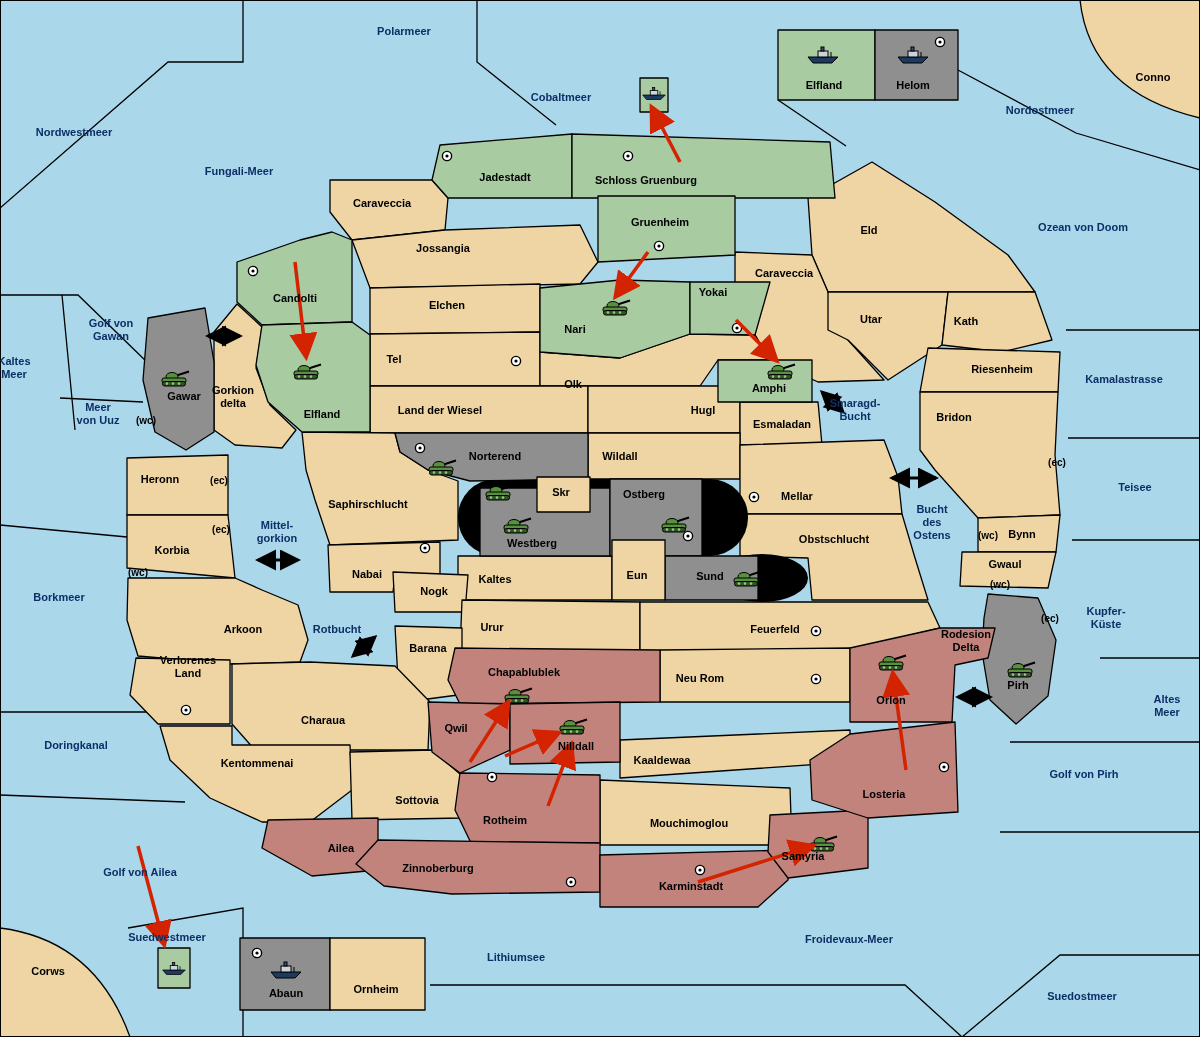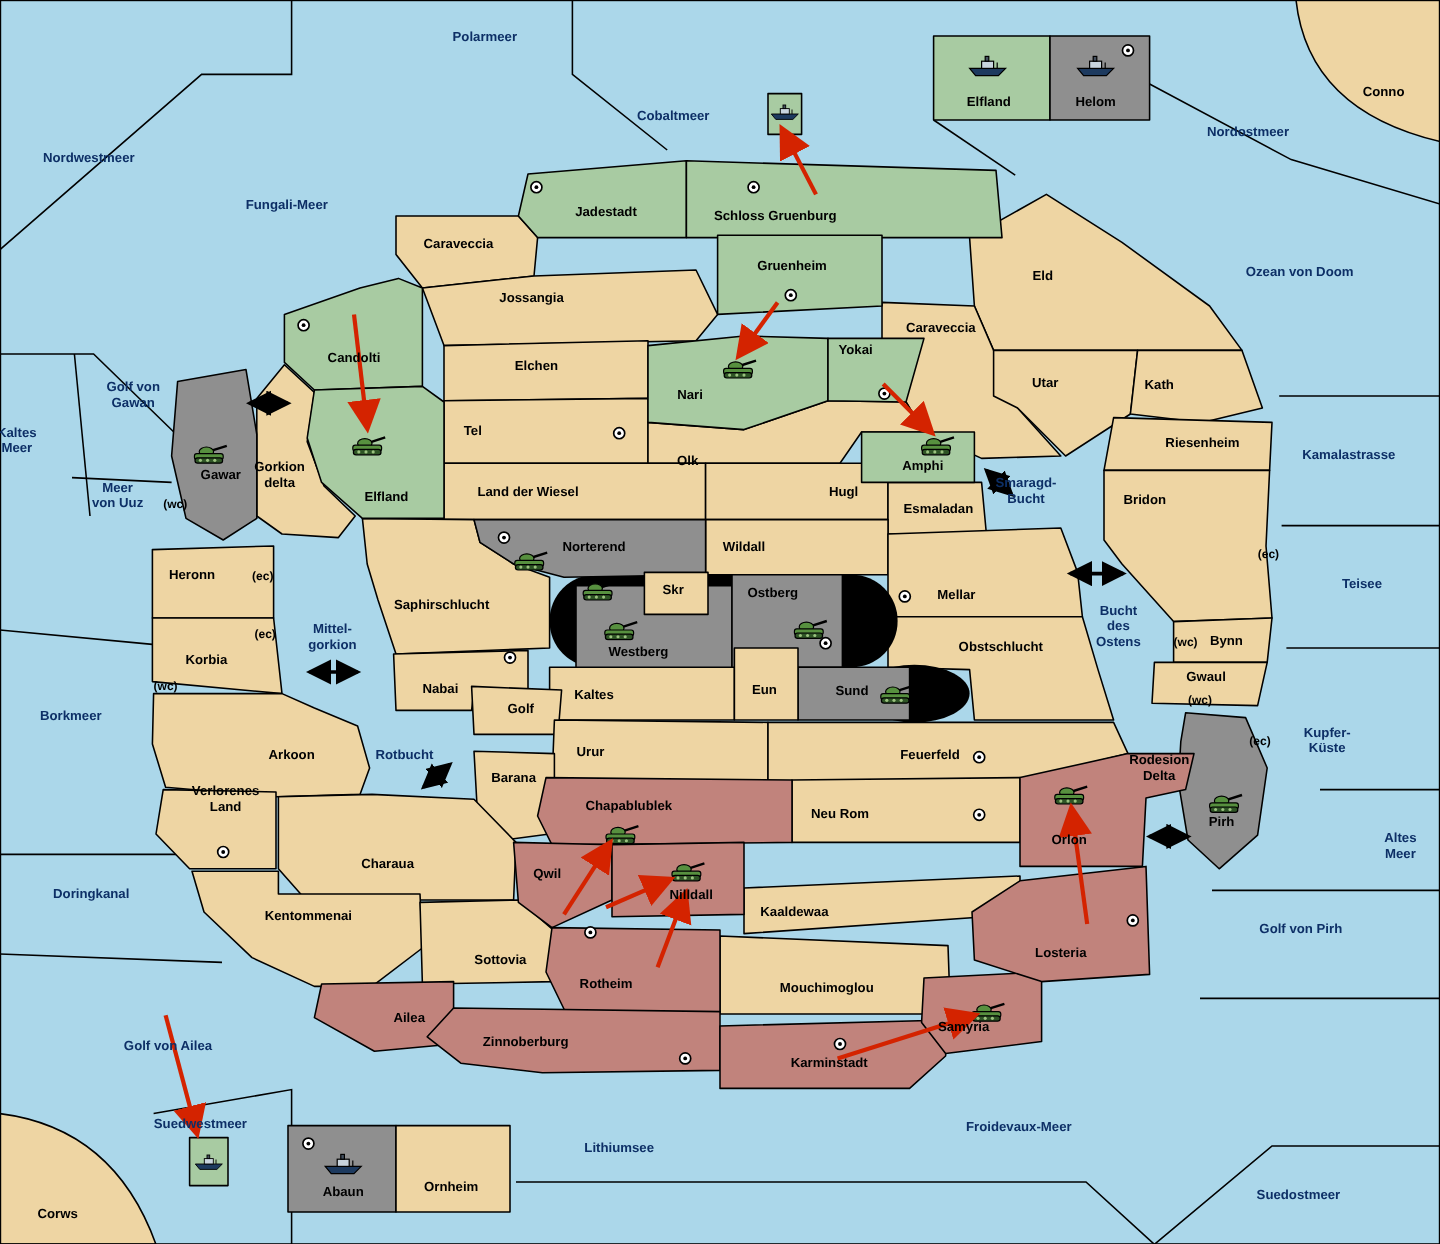--- a/index.html
+++ b/index.html
@@ -308,21 +308,21 @@
 <div class="lb" style="left:368px;top:505px">Saphirschlucht</div>
 <div class="lb" style="left:532px;top:544px">Westberg</div>
 <div class="lb" style="left:1022px;top:535px">Bynn</div>
 <div class="lb" style="left:172px;top:551px">Korbia</div>
 <div class="lb" style="left:367px;top:575px">Nabai</div>
 <div class="lb" style="left:834px;top:540px">Obstschlucht</div>
 <div class="lb" style="left:1005px;top:565px">Gwaul</div>
 <div class="lb" style="left:495px;top:580px">Kaltes</div>
 <div class="lb" style="left:637px;top:576px">Eun</div>
 <div class="lb" style="left:710px;top:577px">Sund</div>
-<div class="lb" style="left:434px;top:592px">Golf</div>
+<div class="lb" style="left:434px;top:592px">Nogk</div>
 <div class="lb" style="left:492px;top:628px">Urur</div>
 <div class="lb" style="left:775px;top:630px">Feuerfeld</div>
 <div class="lb" style="left:243px;top:630px">Arkoon</div>
 <div class="lb" style="left:428px;top:649px">Barana</div>
 <div class="lb" style="left:188px;top:667px">Verlorenes
 Land</div>
 <div class="lb" style="left:524px;top:673px">Chapablublek</div>
 <div class="lb" style="left:700px;top:679px">Neu Rom</div>
 <div class="lb" style="left:891px;top:701px">Orlon</div>
 <div class="lb" style="left:966px;top:641px">Rodesion
@@ -335,21 +335,21 @@
 <div class="lb" style="left:417px;top:801px">Sottovia</div>
 <div class="lb" style="left:505px;top:821px">Rotheim</div>
 <div class="lb" style="left:689px;top:824px">Mouchimoglou</div>
 <div class="lb" style="left:884px;top:795px">Losteria</div>
 <div class="lb" style="left:341px;top:849px">Ailea</div>
 <div class="lb" style="left:438px;top:869px">Zinnoberburg</div>
 <div class="lb" style="left:691px;top:887px">Karminstadt</div>
 <div class="lb" style="left:803px;top:857px">Samyria</div>
 <div class="lb" style="left:1018px;top:686px">Pirh</div>
 <div class="lb" style="left:1153px;top:78px">Conno</div>
-<div class="lb" style="left:48px;top:1013px">Corws</div>
+<div class="lb" style="left:48px;top:972px">Corws</div>
 
 <div class="lb" style="left:824px;top:86px">Elfland</div>
 <div class="lb" style="left:913px;top:86px">Helom</div>
 <div class="lb" style="left:286px;top:994px">Abaun</div>
 <div class="lb" style="left:376px;top:990px">Ornheim</div>
 
 <div class="lb mk" style="left:146px;top:421px">(wc)</div>
 <div class="lb mk" style="left:219px;top:481px">(ec)</div>
 <div class="lb mk" style="left:221px;top:530px">(ec)</div>
 <div class="lb mk" style="left:138px;top:573px">(wc)</div>

